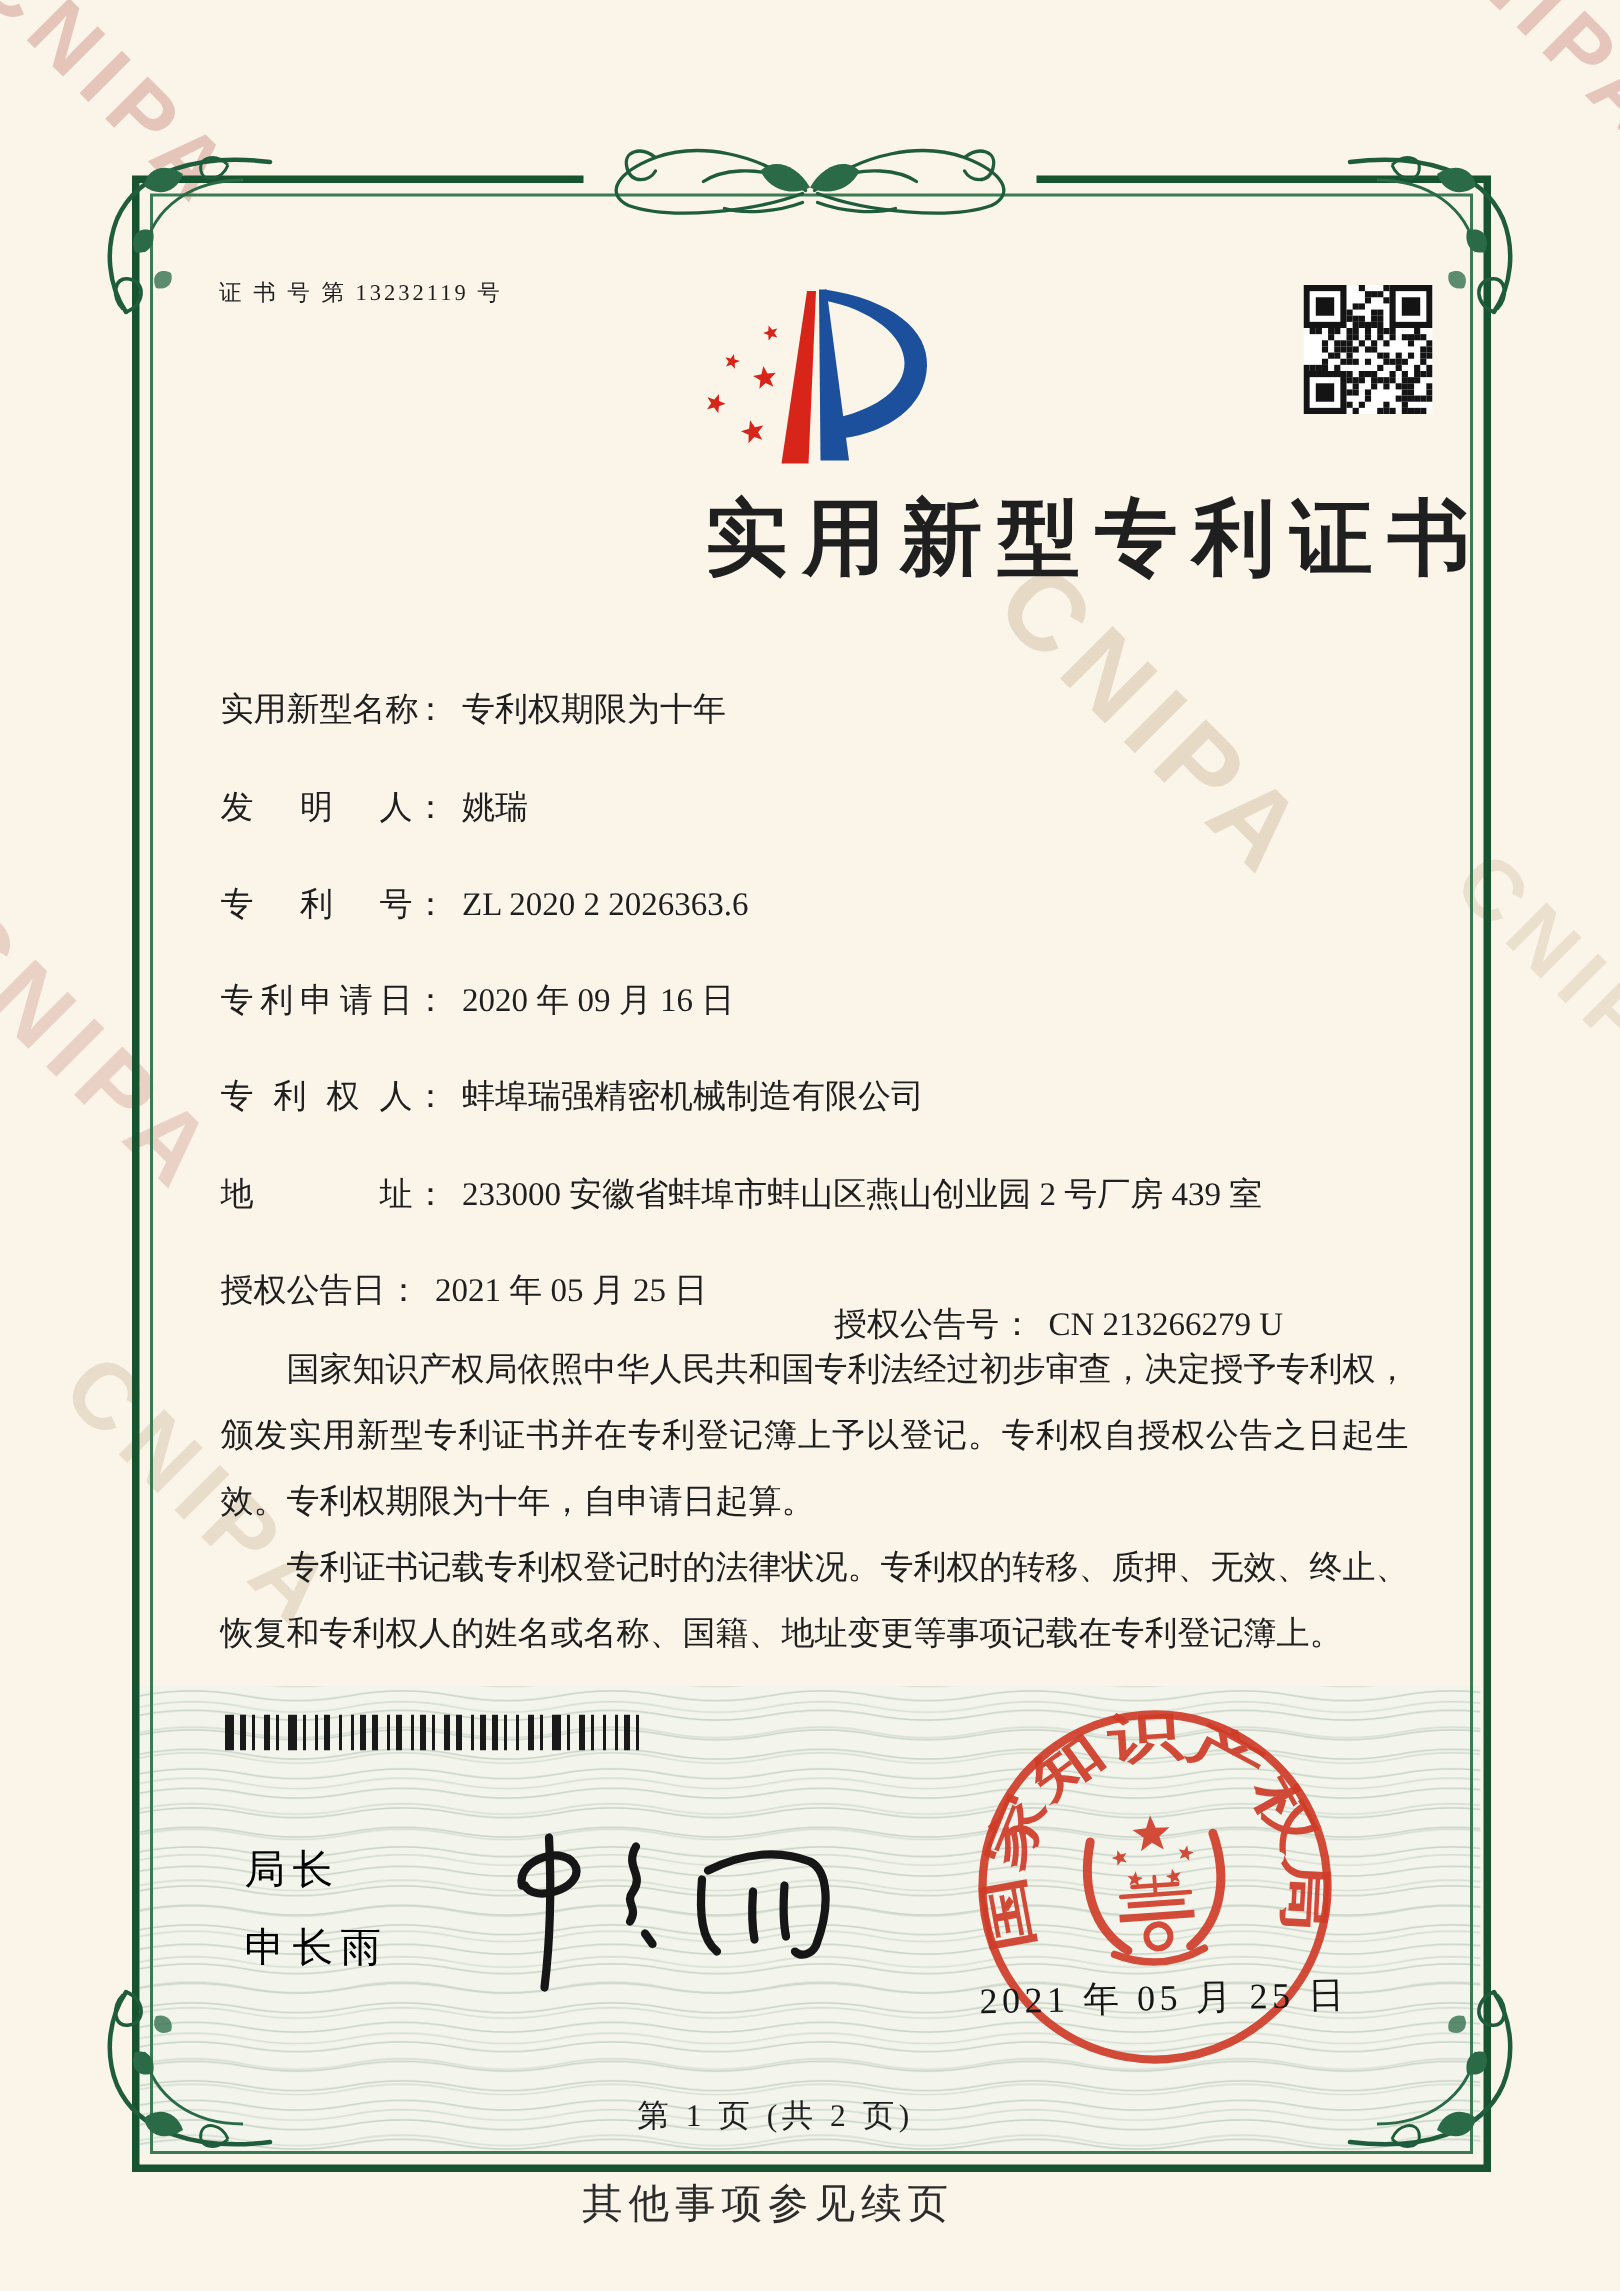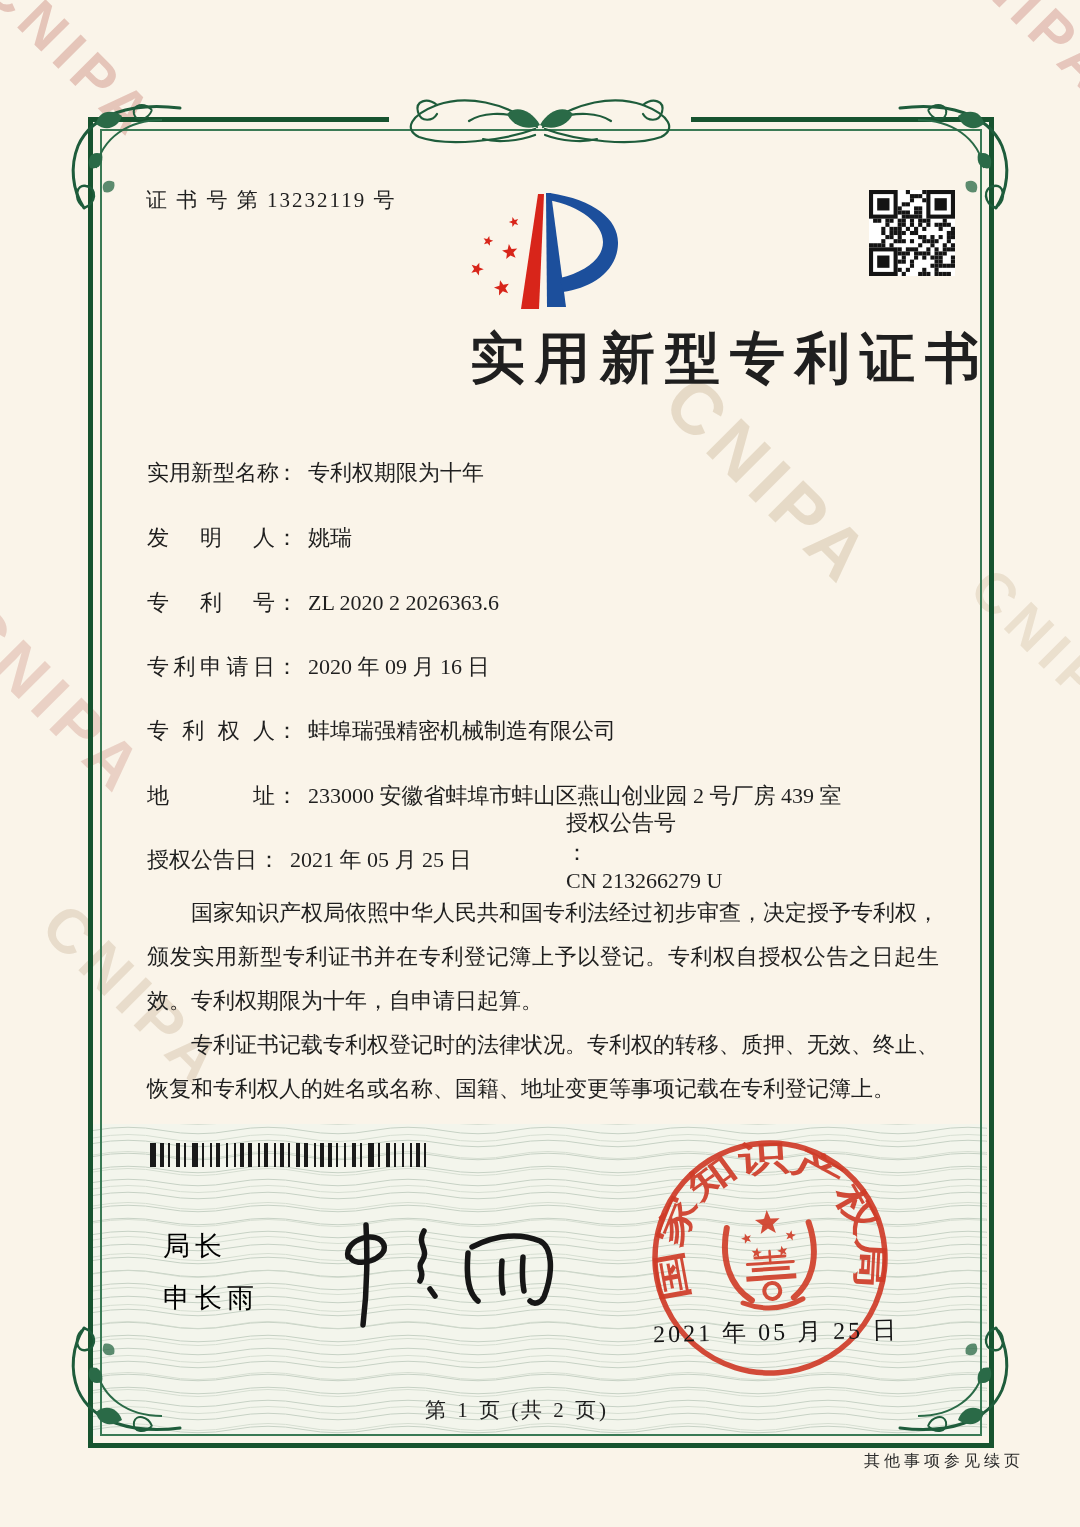--- a/index.html
+++ b/index.html
@@ -7,39 +7,39 @@
         overflow:hidden;font-family:"Liberation Serif","DejaVu Serif",serif;color:#1f1f1f;}
   .abs{position:absolute;}
   
   .wm{position:absolute;font-family:"Liberation Sans","DejaVu Sans",sans-serif;font-weight:bold;
       transform:rotate(45deg);letter-spacing:8px;white-space:nowrap;pointer-events:none;}
   
   .frame-outer{position:absolute;left:88px;top:117px;width:896px;height:1321px;
       border:5px solid #17532f;}
   .frame-inner{position:absolute;left:7px;top:7px;right:7px;bottom:7px;border:2px solid #3a7a55;}
   
-  .cert-no{position:absolute;left:146px;top:186px;font-size:21px;letter-spacing:2px;}
+  .cert-no{position:absolute;left:146px;top:186px;font-size:15px;letter-spacing:2px;}
   .title{position:absolute;left:0;right:90px;top:322px;text-align:right;font-size:55px;
          font-weight:bold;letter-spacing:10px;white-space:nowrap;}
   
   .row{position:absolute;display:flex;align-items:baseline;font-size:22px;white-space:nowrap;}
   .fl{display:inline-flex;justify-content:space-between;width:128px;flex-shrink:0;}
   .fv{margin-left:10px;}
   .colon{margin-left:1px;}
   
   .paras{position:absolute;left:147px;top:891px;width:792px;font-size:22px;line-height:44px;
          text-align:justify;}
   .paras p{margin:0;text-indent:2em;}
   
   .signer{position:absolute;left:163px;font-family:"Liberation Sans","DejaVu Sans",sans-serif;
           font-size:27px;letter-spacing:5px;color:#000000;}
   .seal-date{position:absolute;left:653px;top:1316px;font-size:24px;letter-spacing:3px;
              color:#161616;transform:rotate(-1deg);}
   .page-num{position:absolute;left:0;right:46px;top:1396px;text-align:center;font-size:21px;letter-spacing:3px;}
-  .cont-note{position:absolute;left:0;right:56px;top:1451px;text-align:right;font-size:16px;
+  .cont-note{position:absolute;left:0;right:56px;top:1451px;text-align:center;font-size:27px;
              letter-spacing:4px;color:#2c2c2c;}
   svg{display:block;}
 </style>
 </head>
 <body>
 
 <div class="page">
 
   <svg width="0" height="0" style="position:absolute" aria-hidden="true">
     <defs>
@@ -340,21 +340,21 @@
       </span>
       <span class="colon">：</span>
     <span class="fv">233000 安徽省蚌埠市蚌山区燕山创业园 2 号厂房 439 室</span>
   </div>
 
   <div class="row" style="left:147px;top:845px;">
     <span>授权公告日</span>
       <span class="colon">：</span>
     <span class="fv">2021 年 05 月 25 日</span>
   </div>
-  <div class="row" style="left:556px;top:808px;flex-direction:column;">
+  <div class="row" style="left:556px;top:868px;">
     <span>授权公告号</span>
       <span class="colon">：</span>
     <span class="fv">CN 213266279 U</span>
   </div>
 
   <div class="paras">
     <p>国家知识产权局依照中华人民共和国专利法经过初步审查，决定授予专利权，颁发实用新型专利证书并在专利登记簿上予以登记。专利权自授权公告之日起生效。专利权期限为十年，自申请日起算。</p>
     <p>专利证书记载专利权登记时的法律状况。专利权的转移、质押、无效、终止、恢复和专利权人的姓名或名称、国籍、地址变更等事项记载在专利登记簿上。</p>
   </div>
 

